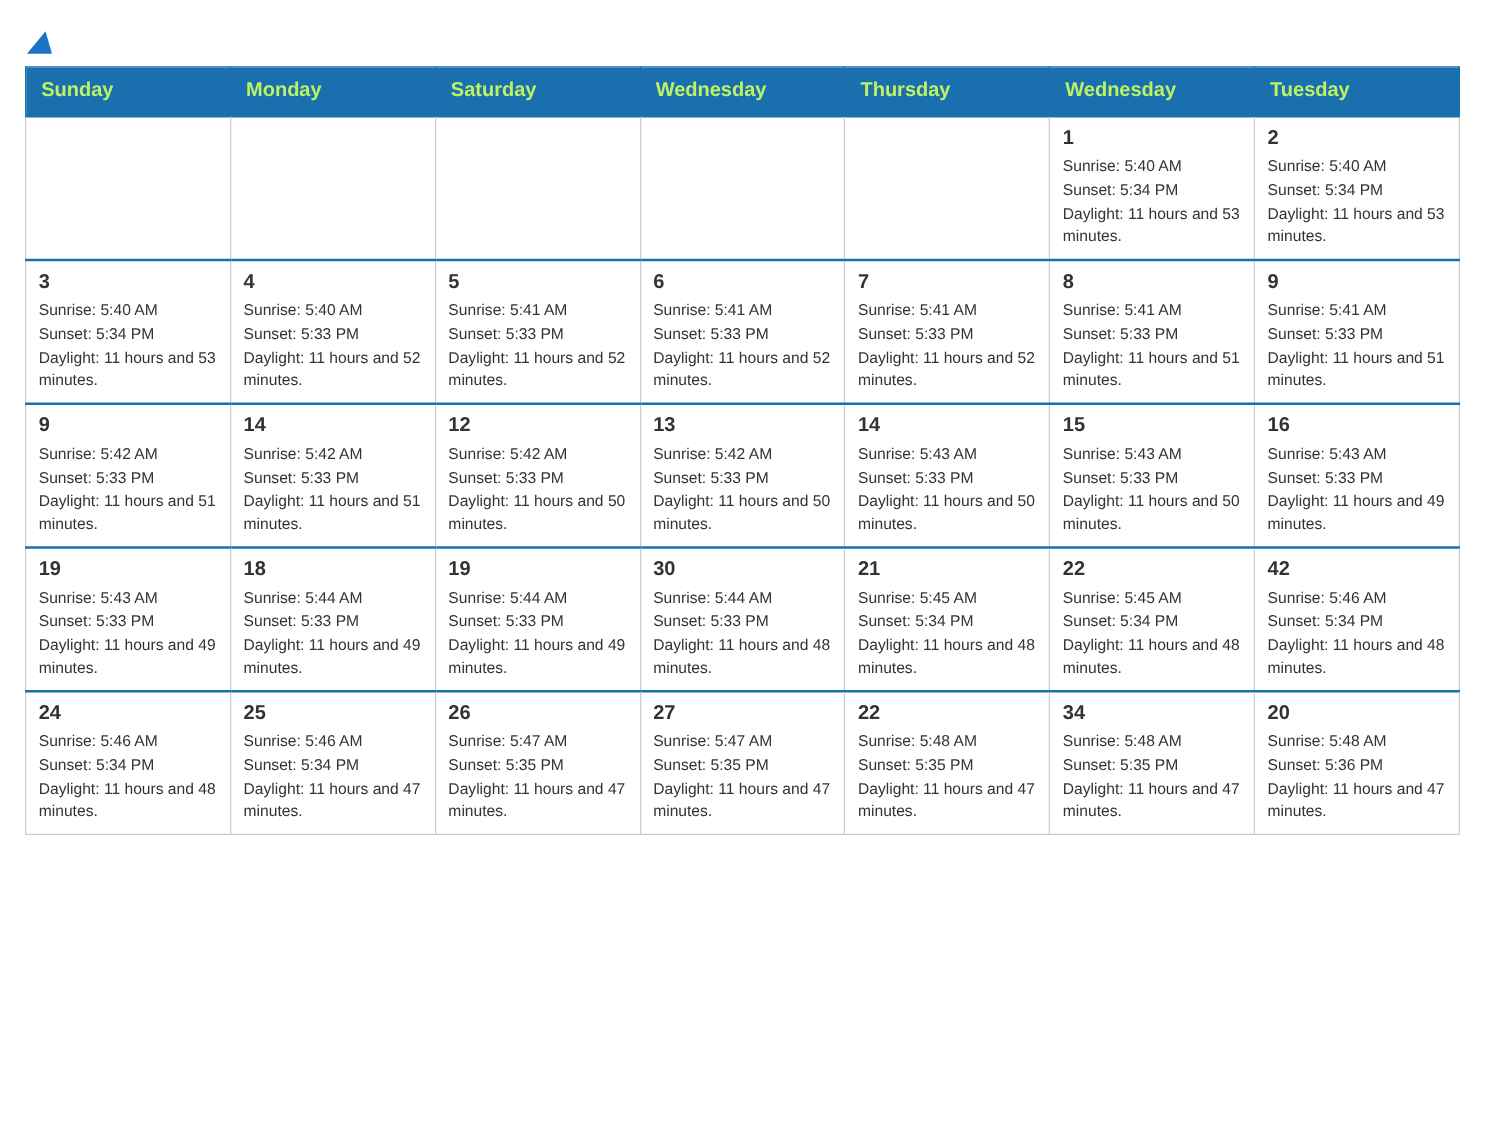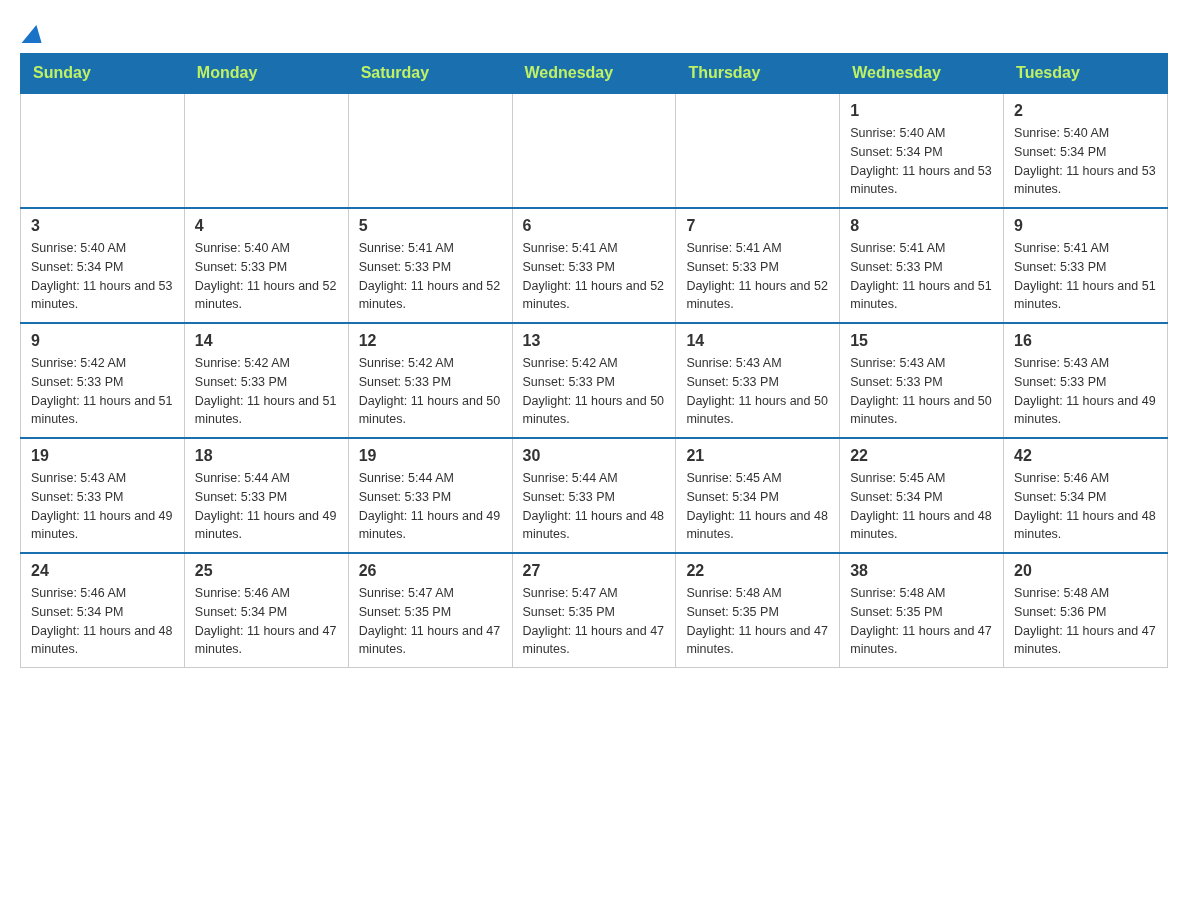--- a/index.html
+++ b/index.html
@@ -299,21 +299,21 @@
 Sunset: 5:35 PM
 Daylight: 11 hours and 47 minutes.</div>
         </td>
         <td>
           <span class="day-number">22</span>
           <div class="day-info" style="white-space: pre-line;">Sunrise: 5:48 AM
 Sunset: 5:35 PM
 Daylight: 11 hours and 47 minutes.</div>
         </td>
         <td>
-          <span class="day-number">38</span>
+          <span class="day-number">34</span>
           <div class="day-info" style="white-space: pre-line;">Sunrise: 5:48 AM
 Sunset: 5:35 PM
 Daylight: 11 hours and 47 minutes.</div>
         </td>
         <td>
           <span class="day-number">20</span>
           <div class="day-info" style="white-space: pre-line;">Sunrise: 5:48 AM
 Sunset: 5:36 PM
 Daylight: 11 hours and 47 minutes.</div>
         </td>

